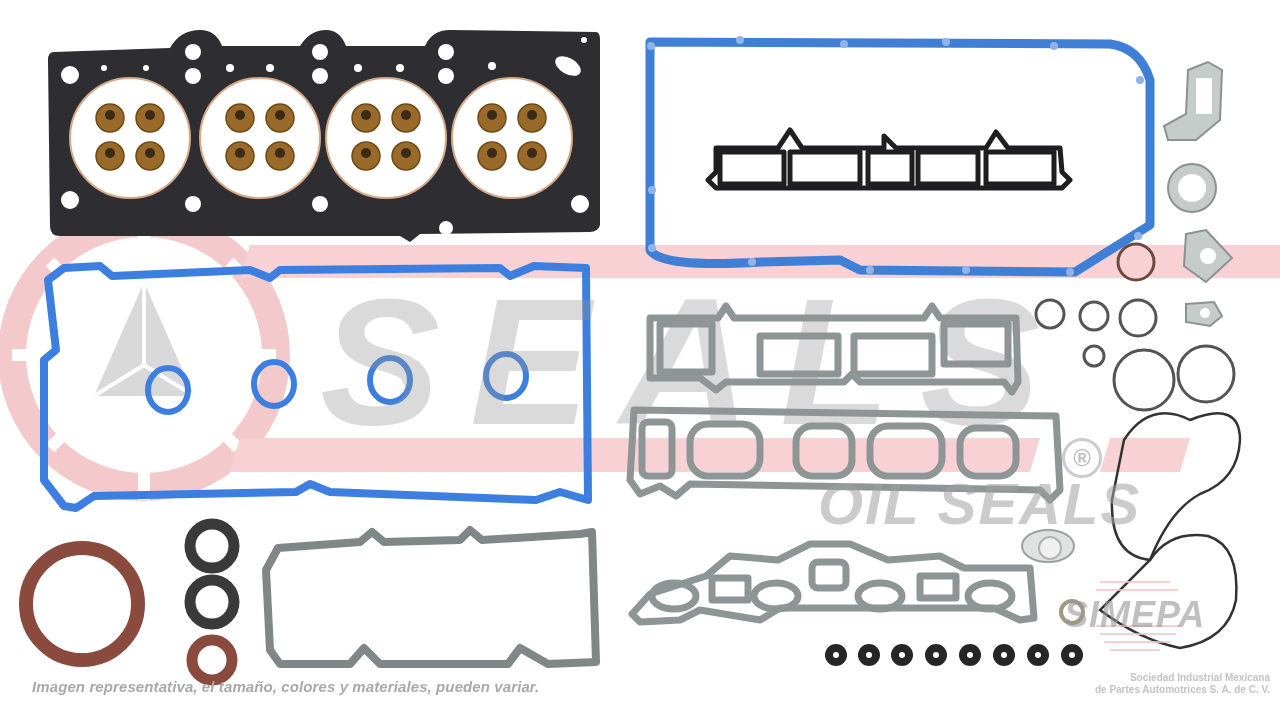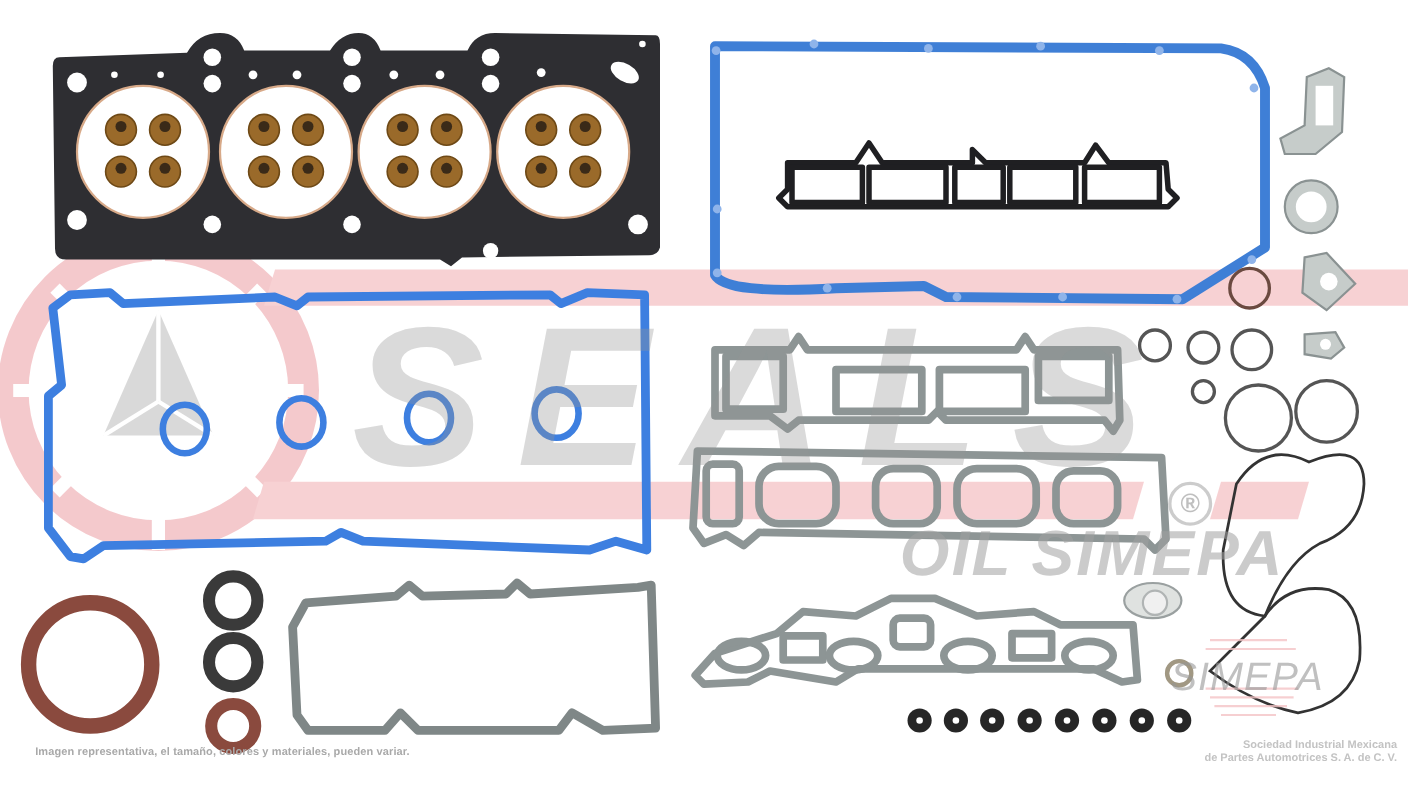--- a/index.html
+++ b/index.html
@@ -1,24 +1,24 @@
 <!DOCTYPE html>
 <html><head>
 <meta charset="utf-8">
 <style>
   html,body{margin:0;padding:0;background:#ffffff;}
   body{width:1280px;height:720px;overflow:hidden;position:relative;font-family:"Liberation Sans",sans-serif;}
   #stage{position:absolute;left:0;top:0;width:1280px;height:720px;}
-  .disclaimer{position:absolute;left:32px;top:678px;font-size:10px;font-weight:bold;color:#a9a9a9;letter-spacing:0.1px;white-space:nowrap;}
+  .disclaimer{position:absolute;left:32px;top:678px;font-size:15px;font-weight:bold;color:#a9a9a9;letter-spacing:0.1px;white-space:nowrap;font-style:italic;}
   .simepa-sub{position:absolute;left:1030px;top:672px;width:240px;text-align:center;font-size:10px;font-weight:bold;color:#c3c3c3;line-height:12px;}
   .simepa-sub span{display:block;text-align:right;}
   .oilseals{position:absolute;left:818px;top:470px;font-size:58px;font-weight:bold;font-style:italic;color:rgba(160,160,160,0.55);letter-spacing:2px;white-space:nowrap;}
   .brand{position:absolute;left:320px;top:282px;font-size:180px;font-weight:bold;font-style:italic;color:rgba(150,150,150,0.35);letter-spacing:30px;white-space:nowrap;line-height:160px;}
   .reg{position:absolute;left:1062px;top:438px;width:34px;height:34px;border:3px solid rgba(170,170,170,0.6);border-radius:50%;color:rgba(170,170,170,0.75);font-size:24px;font-weight:bold;text-align:center;line-height:34px;}
-  .simepa-logo{position:absolute;left:1064px;top:594px;font-size:36px;font-weight:normal;font-style:italic;color:rgba(150,150,150,0.6);letter-spacing:1px;}
+  .simepa-logo{position:absolute;left:1064px;top:594px;font-size:36px;font-weight:bold;font-style:italic;color:rgba(150,150,150,0.6);letter-spacing:1px;}
 </style>
 </head>
 <body>
 
 <div id="stage">
 <svg width="1280" height="720" viewBox="0 0 1280 720" xmlns="http://www.w3.org/2000/svg">
   <rect x="0" y="0" width="1280" height="720" fill="#ffffff"></rect>
 
   <g opacity="0.85">
     <circle cx="144" cy="355" r="132" fill="none" stroke="#f3c0c4" stroke-width="28"></circle>
@@ -257,20 +257,20 @@
     <line x1="1096" y1="626" x2="1180" y2="626"></line>
         <line x1="1100" y1="634" x2="1176" y2="634"></line>
     <line x1="1104" y1="642" x2="1170" y2="642"></line>
         <line x1="1110" y1="650" x2="1160" y2="650"></line>
   </g>
 </svg>
 </div>
 
 <div class="brand">SEALS</div>
 <div class="reg">®</div>
-<div class="oilseals">OIL SIMEPA</div>
+<div class="oilseals">OIL SEALS</div>
 <div class="simepa-logo">SIMEPA</div>
 
 <div class="disclaimer">Imagen representativa, el tamaño, colores y materiales, pueden variar.</div>
 <div class="simepa-sub">
   <span>Sociedad Industrial Mexicana</span>
   <span>de Partes Automotrices S. A. de C. V.</span>
 </div>
 
 </body></html>

